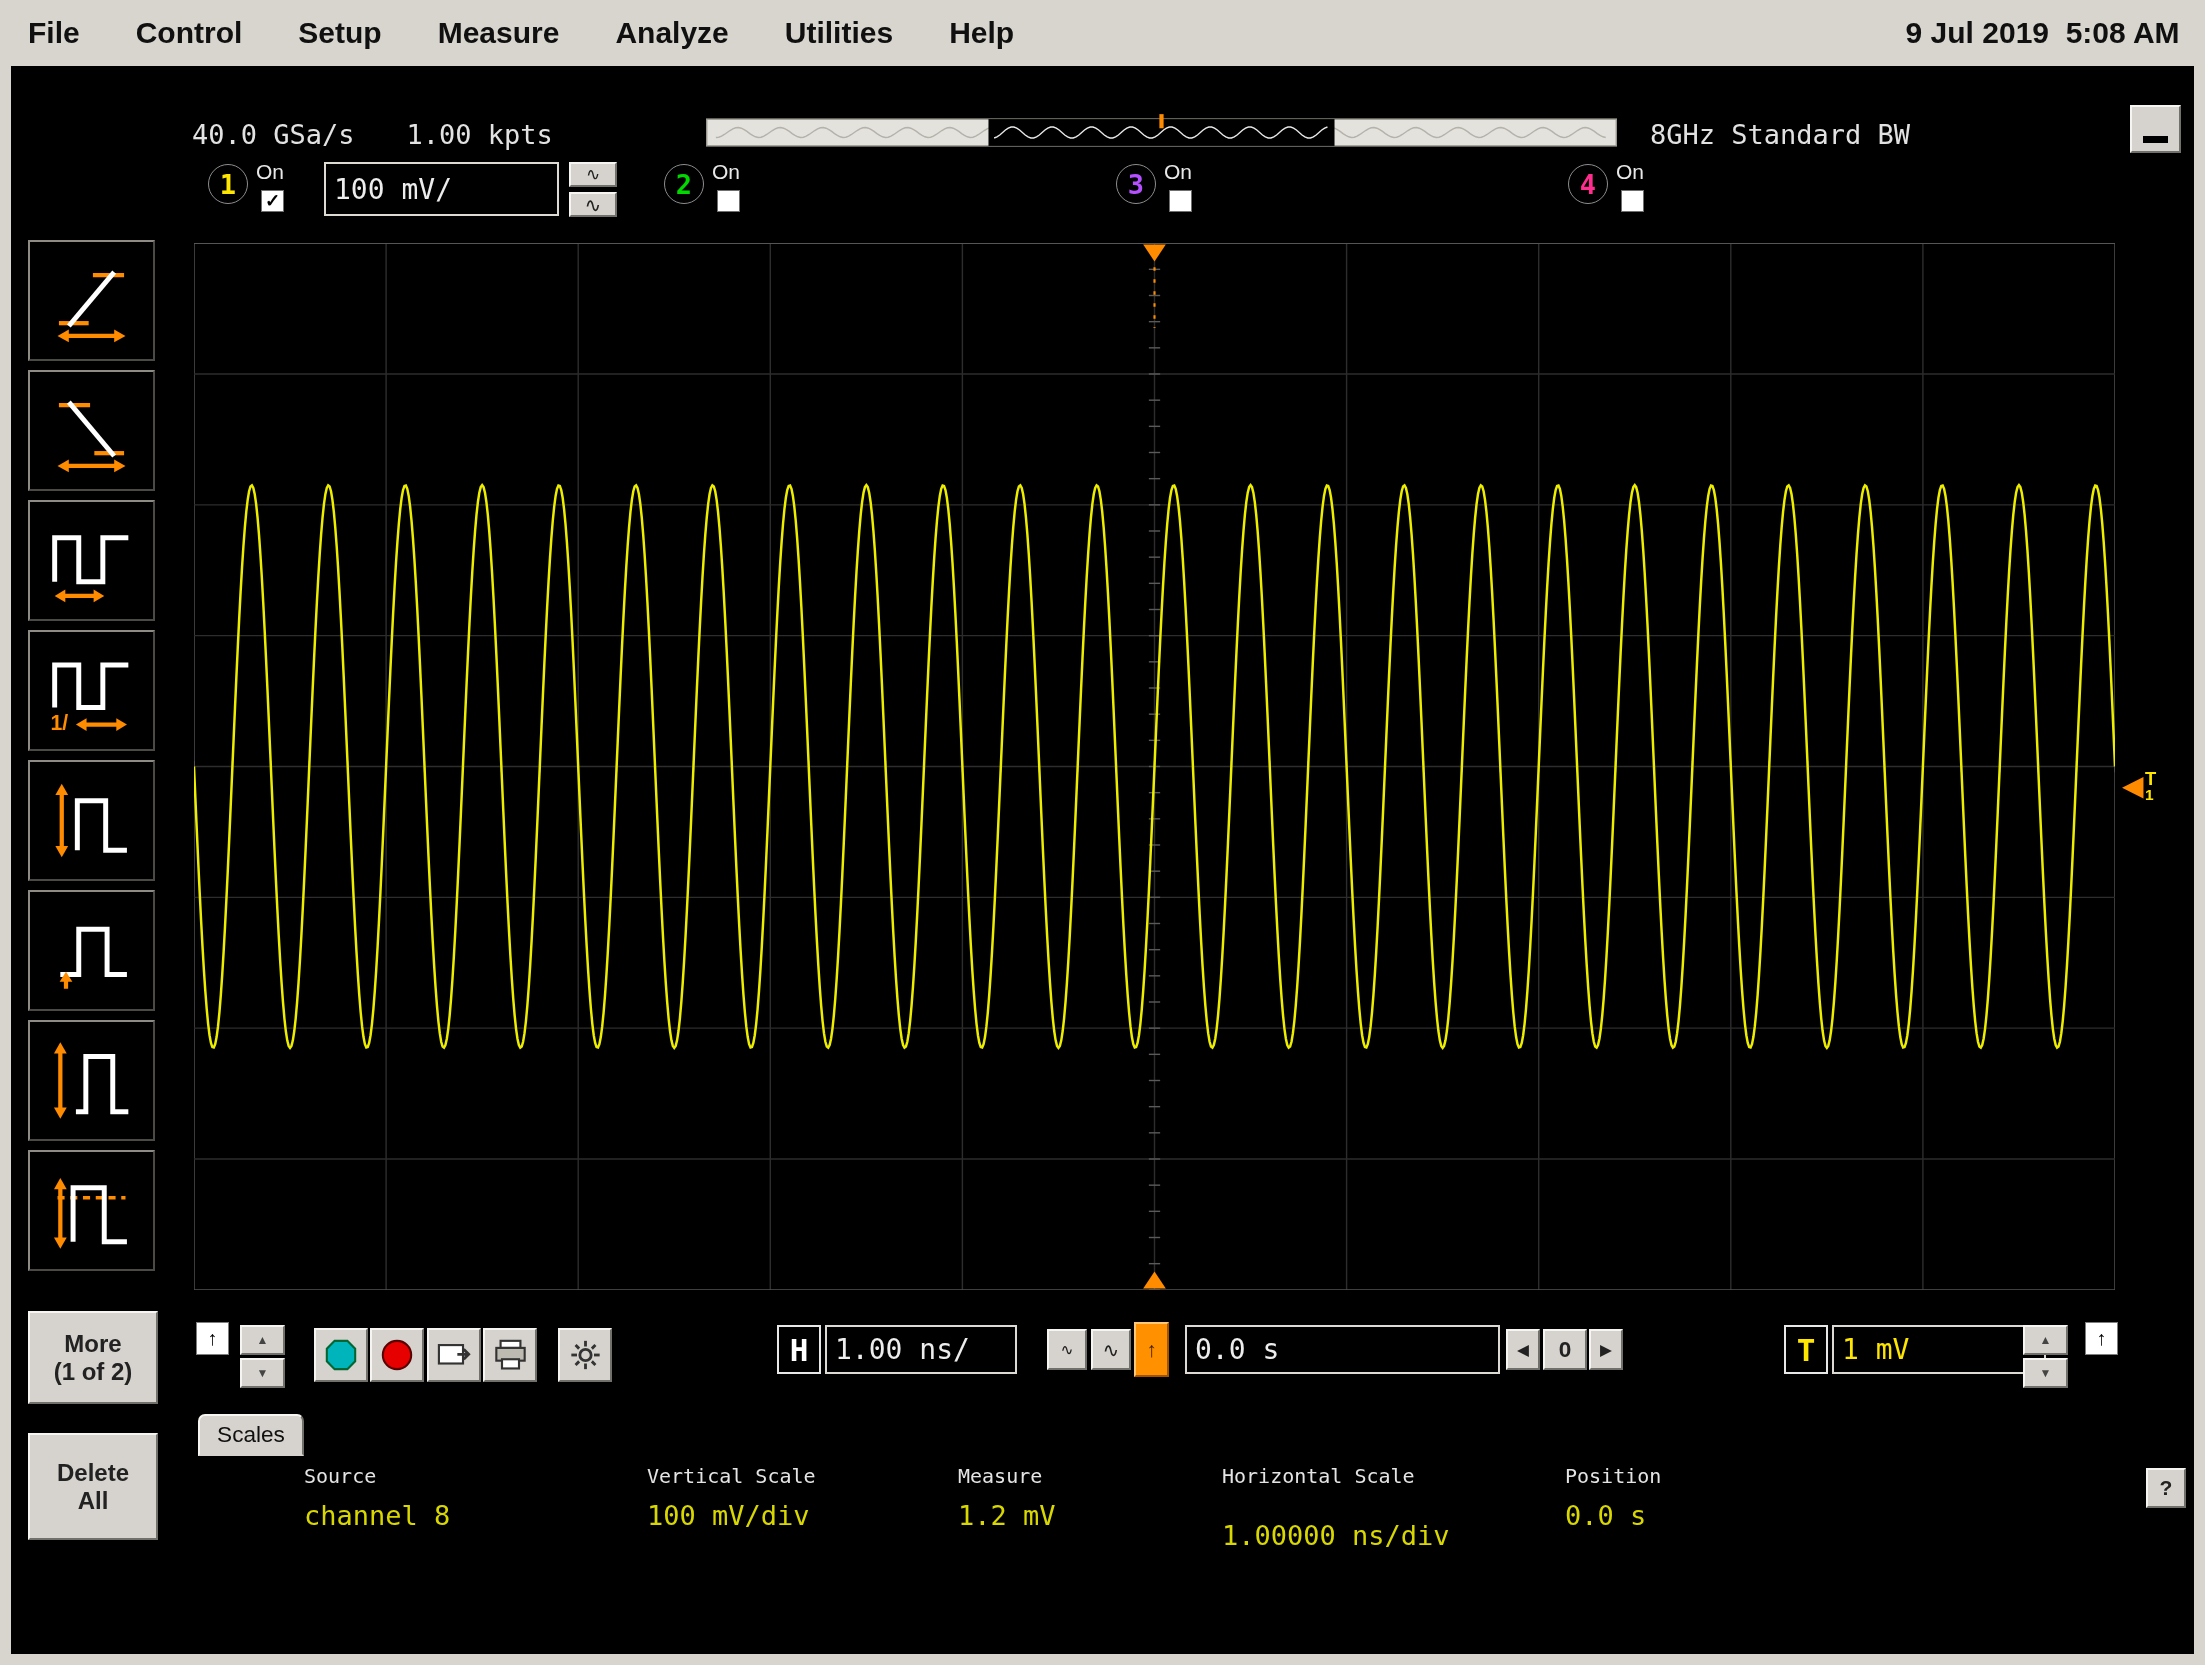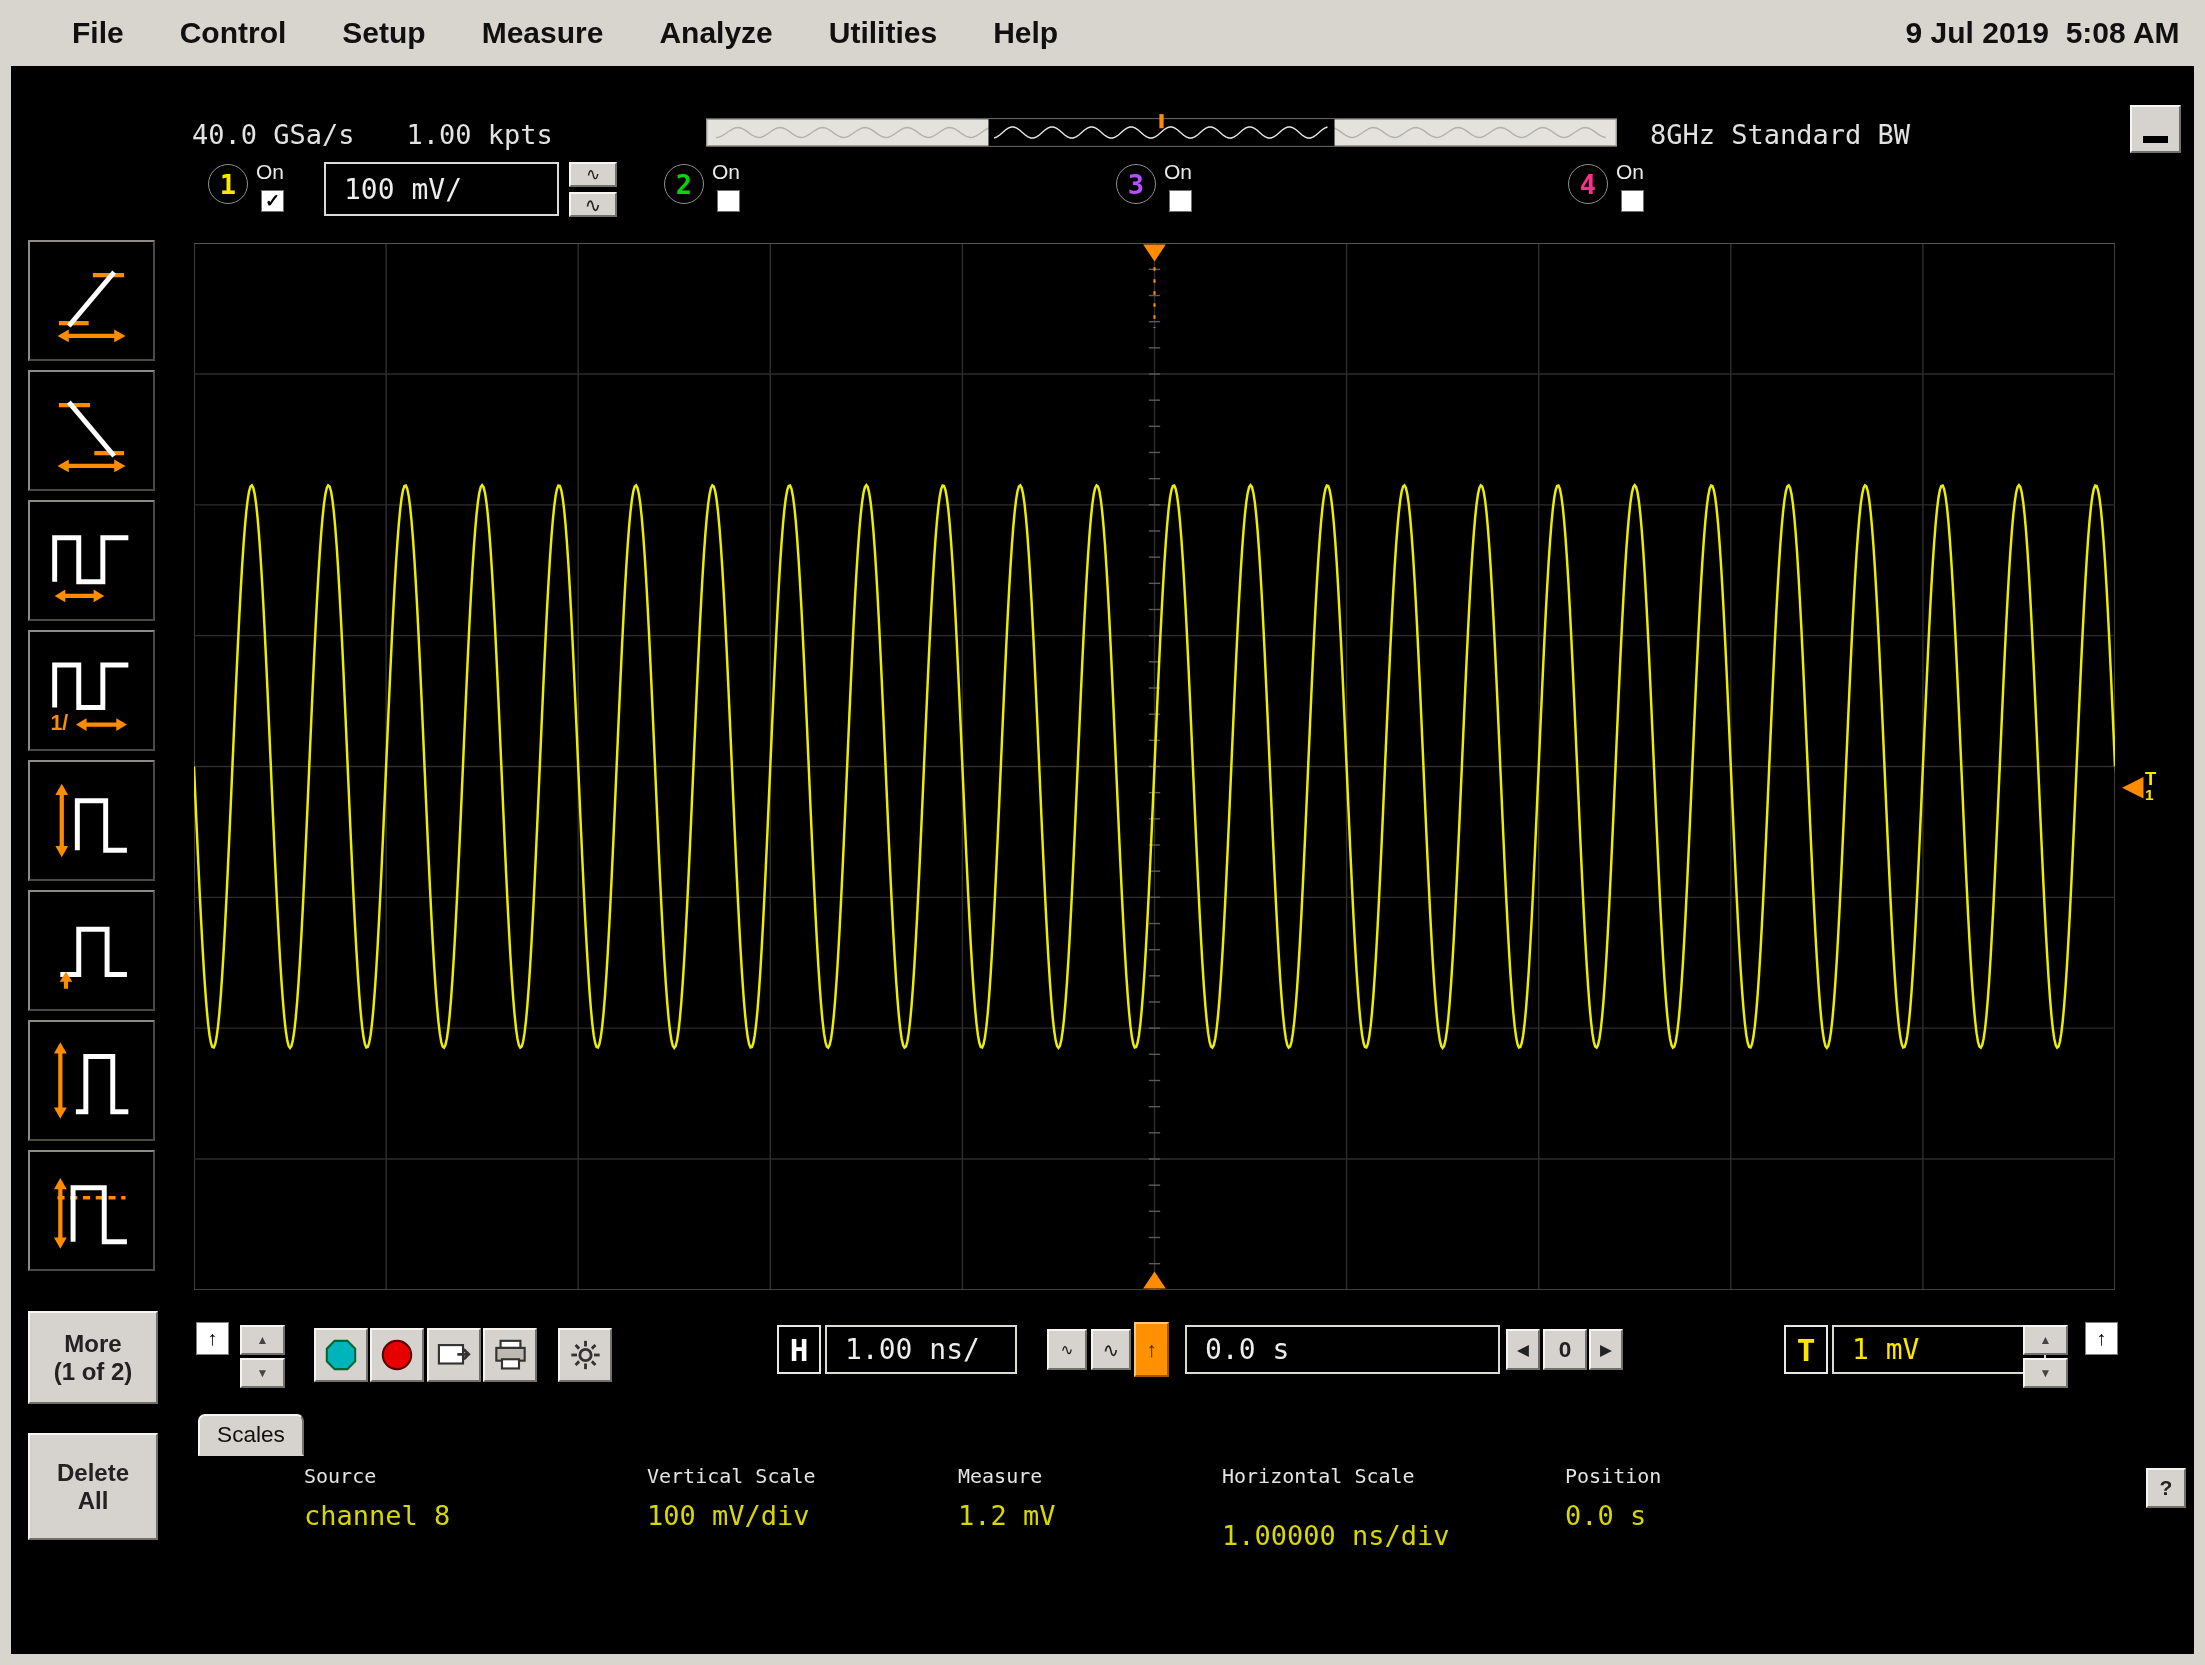--- a/index.html
+++ b/index.html
@@ -2,40 +2,40 @@
 <html style="font-size:11.3px"><head>
 <meta charset="utf-8">
 <style>
   * { margin:0; padding:0; box-sizing:border-box; }
   html,body { background:#000; }
   body { font-family:"Liberation Sans", sans-serif; }
   .app { position:relative; width:2205px; height:1666px; background:#000; overflow:hidden; }
 
   
   .menubar { position:absolute; left:0; top:0; width:2205px; height:66px; background:#d8d5ce;
-             display:flex; align-items:center; font-size:30px; font-weight:700; color:#101010;padding-left:44px; }
+             display:flex; align-items:center; font-size:30px; font-weight:700; color:#101010; }
   .menu-item { padding:0 28px; cursor:default; }
   .menubar .date { margin-left:auto; padding-right:25.4px; white-space:pre; }
 
   
   .frame { position:absolute; left:0; top:66px; width:2205px; height:1599px; background:#000;
            border-left:11.3px solid #d8d5ce; border-right:11.3px solid #d8d5ce; border-bottom:11.3px solid #d8d5ce; }
 
   .statustext { position:absolute; color:#e2e2e2; font-family:"DejaVu Sans Mono", monospace;
                 font-size:27px; white-space:pre; }
 
   .btn { position:absolute; background:#d6d3ce; border:2.1px solid;
          border-color:#f6f5f2 #72706b #72706b #f6f5f2;
          display:flex; align-items:center; justify-content:center; color:#222; }
   .key { position:absolute; background:#000; border:2.1px solid #e8e8e8;
          display:flex; align-items:center; justify-content:center; font-weight:700; font-size:31px;
          font-family:"DejaVu Sans Mono", monospace; }
   .disp { position:absolute; background:#000; border:2.1px solid #dcdad2; color:#ededed;
           font-family:"DejaVu Sans Mono", monospace; font-size:28px;
-          display:flex; align-items:center; padding-left:18px; overflow:hidden; }
+          display:flex; align-items:center; padding-left:8px; overflow:hidden; }
 
   .chbadge { position:absolute; width:40px; height:40px; border-radius:50%; background:#000;
              border:1.4px solid #8d8d8d; display:flex; align-items:center; justify-content:center;
              font-size:27px; font-weight:700; font-family:"DejaVu Sans Mono", monospace; }
   .oncol { position:absolute; display:flex; flex-direction:column; gap:5.7px; align-items:flex-end; }
   .onlabel { color:#e8e8e8; font-size:21px; }
   .chk { width:22.6px; height:22.6px; background:#fff; border:1.4px solid #6f6f6f;
          display:flex; align-items:center; justify-content:center;
          font-size:18.4px; font-weight:700; color:#000; }
 

